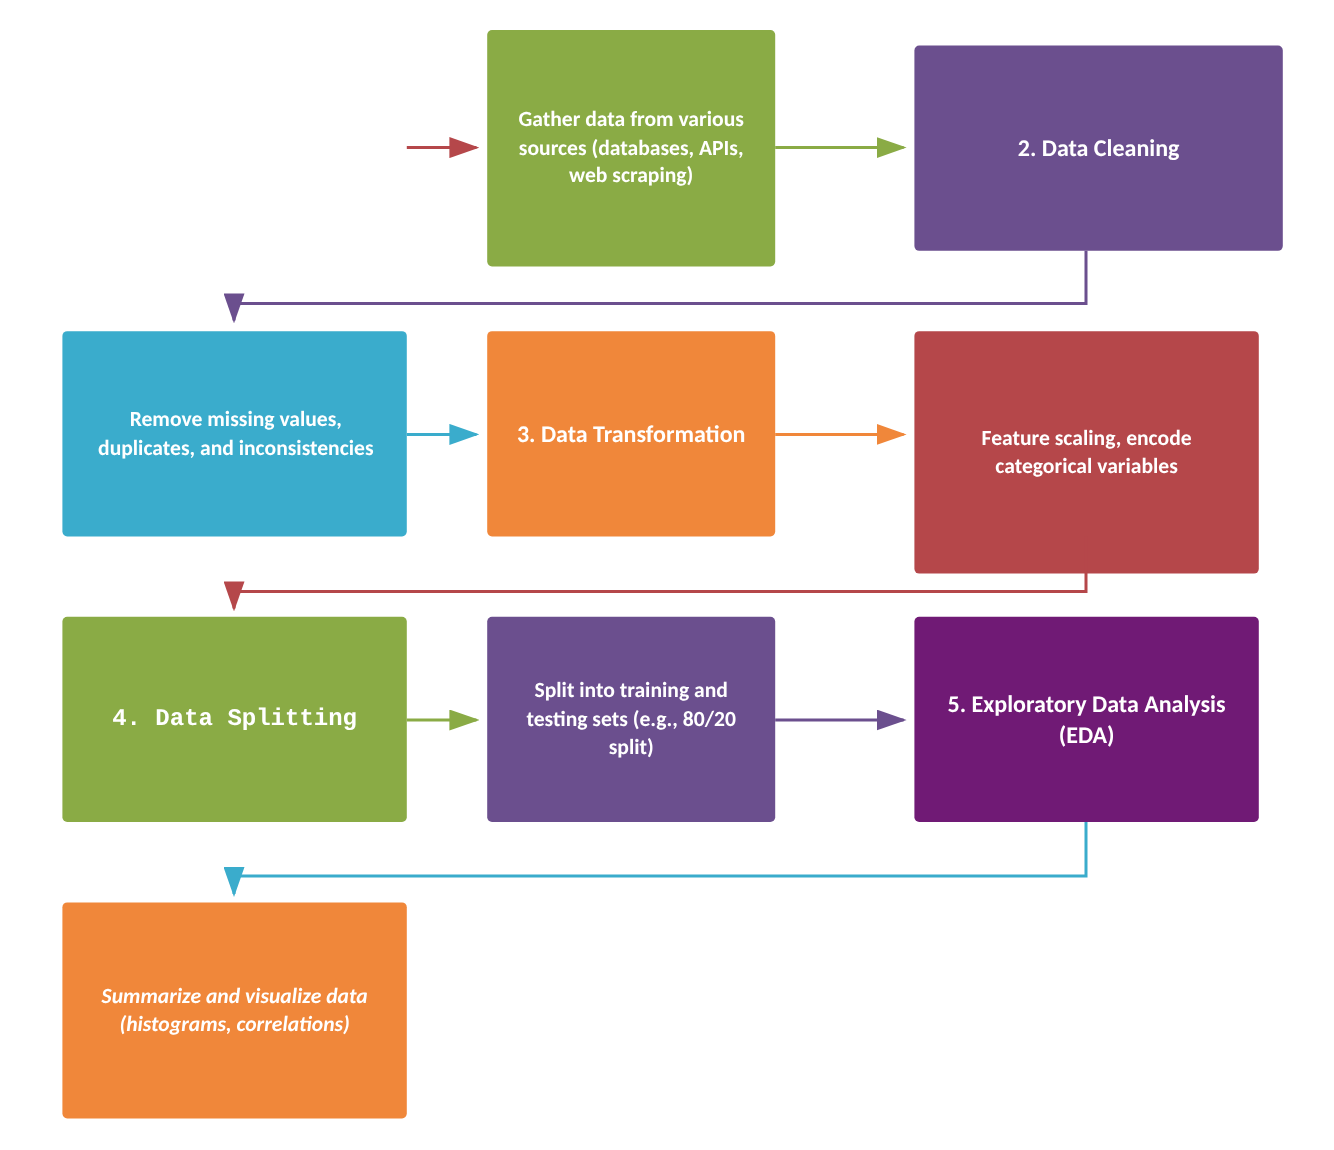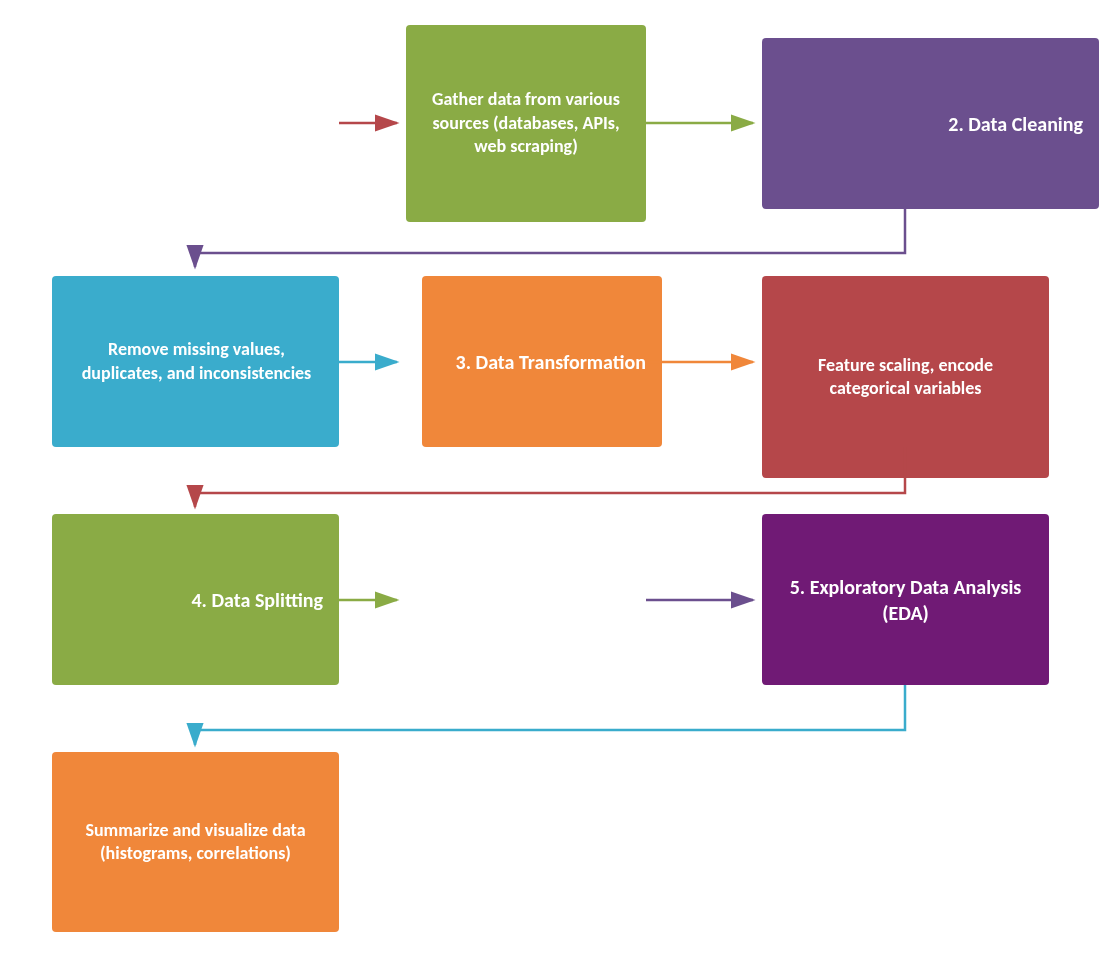--- a/index.html
+++ b/index.html
@@ -15,47 +15,47 @@
     .diagram {
       position: relative;
       width: 1112px;
       height: 958px;
     }
 
     .box {
       position: absolute;
       display: flex;
       align-items: center;
-      justify-content: flex-end;
+      justify-content: center;
       text-align: center;
       color: white;
       font-size: 20px;
       font-weight: 600;
       padding: 16px;
       border-radius: 4px;
       line-height: 1.3;
     }
 
     
     .box-1 { background: #b5474a; left: 52px; top: 38px; width: 287px; height: 171px; }
     .box-gather { background: #8aab45; left: 406px; top: 25px; width: 240px; height: 197px; font-size: 18px; }
-    .box-2 { background: #6b4f8e; left: 762px; top: 38px; width: 337px; height: 171px; }
+    .box-2 { background: #6b4f8e; left: 762px; top: 38px; width: 307px; height: 171px; }
 
     
     .box-remove { background: #3aaccc; left: 52px; top: 276px; width: 287px; height: 171px; font-size: 18px; padding-left: 18px; }
-    .box-3 { background: #f0873a; left: 406px; top: 276px; width: 240px; height: 171px; margin-left: 16px; }
+    .box-3 { background: #f0873a; left: 406px; top: 276px; width: 240px; height: 171px; }
     .box-feature { background: #b5474a; left: 762px; top: 276px; width: 287px; height: 202px; font-size: 18px; }
 
     
-    .box-4 { background: #8aab45; left: 52px; top: 514px; width: 287px; height: 171px; }
+    .box-4 { background: #8aab45; left: 52px; top: 514px; width: 287px; height: 171px; font-family: Liberation Mono, monospace; }
     .box-split { background: #6b4f8e; left: 406px; top: 514px; width: 240px; height: 171px; font-size: 18px; }
     .box-5 { background: #701a75; left: 762px; top: 514px; width: 287px; height: 171px; }
 
     
-    .box-summarize { background: #f0873a; left: 52px; top: 752px; width: 287px; height: 180px; font-size: 18px; }
+    .box-summarize { background: #f0873a; left: 52px; top: 752px; width: 287px; height: 180px; font-size: 18px; font-style: italic; }
 
     
     .arrows-svg {
       position: absolute;
       top: 0; left: 0;
       width: 1112px;
       height: 958px;
       pointer-events: none;
     }
 
@@ -81,20 +81,23 @@
   </div>
   <div class="box box-3">
     <span>3. Data Transformation</span>
   </div>
   <div class="box box-feature">
     <span>Feature scaling, encode categorical variables</span>
   </div>
 
   <div class="box box-4">
     <span>4. Data Splitting</span>
+  </div>
+  <div class="box box-split">
+    <span>Split into training and testing sets (e.g., 80/20 split)</span>
   </div>
   <div class="box box-5">
     <span>5. Exploratory Data Analysis (EDA)</span>
   </div>
 
   <div class="box box-summarize">
     <span>Summarize and visualize data (histograms, correlations)</span>
   </div>
 
   <svg class="arrows-svg">

